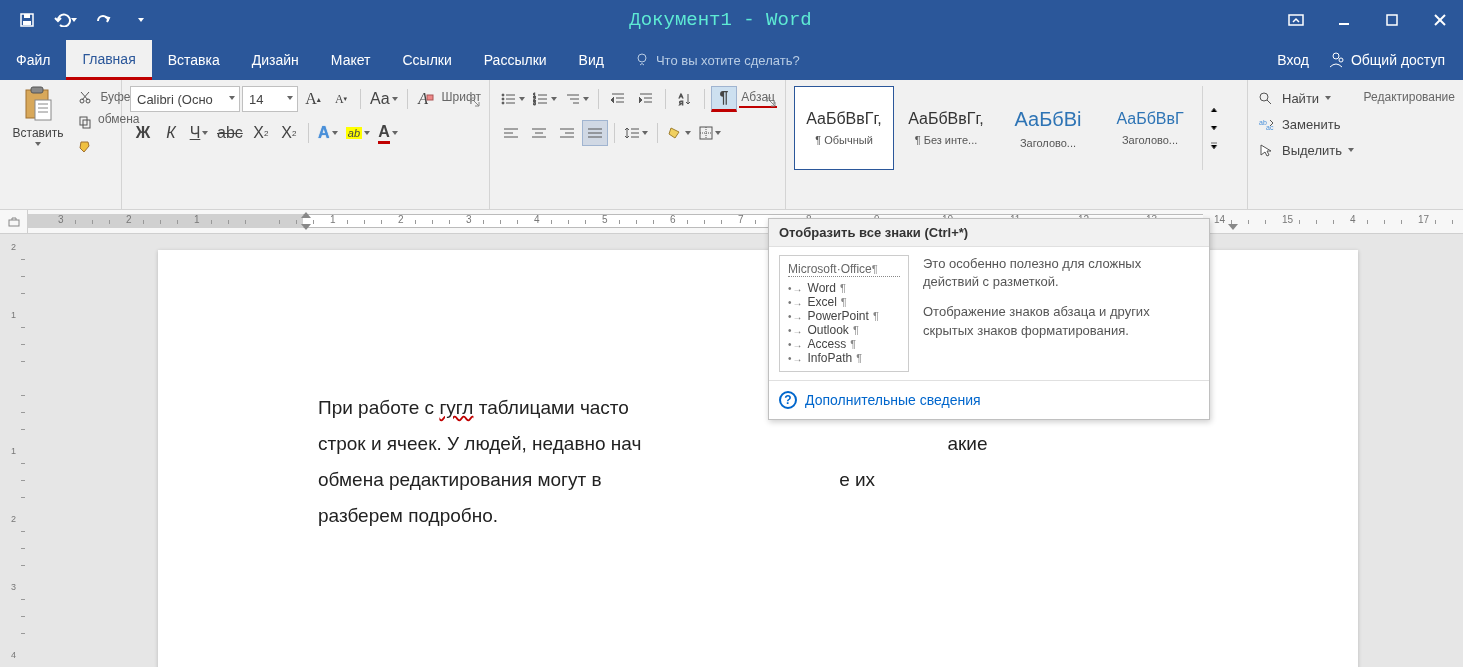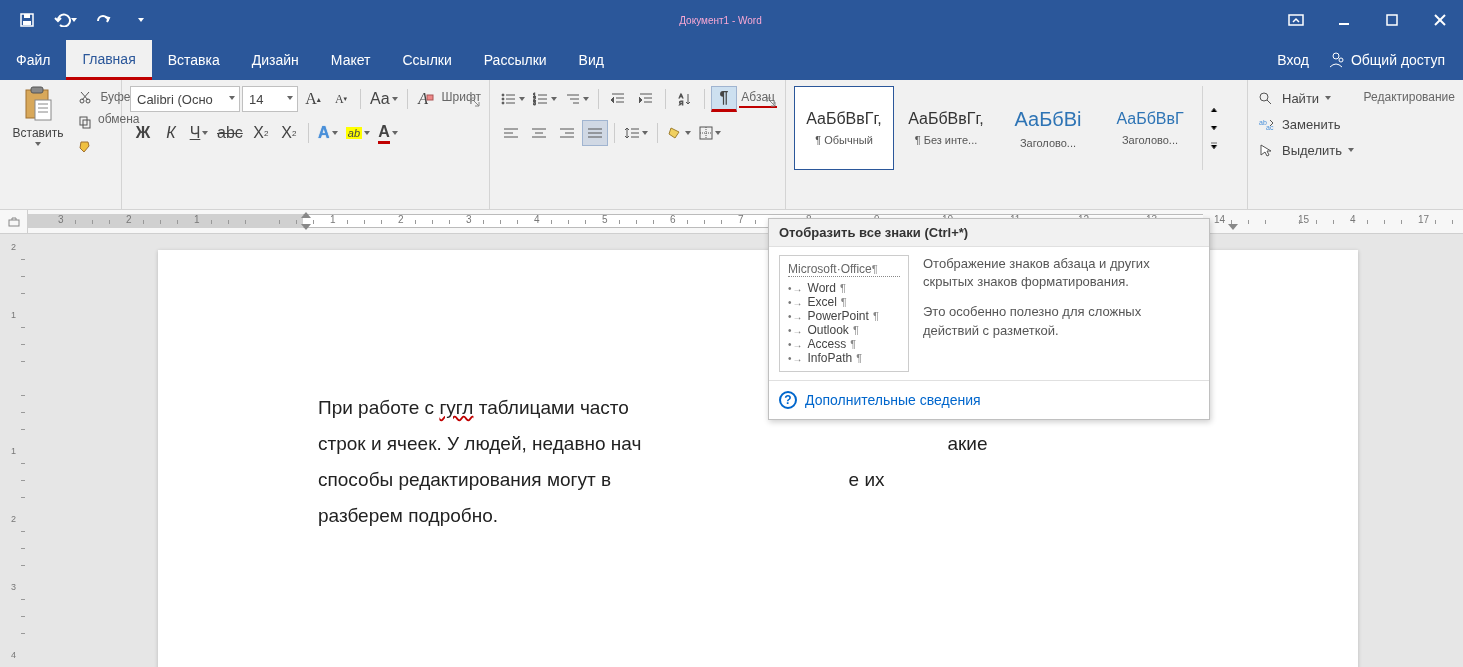--- a/index.html
+++ b/index.html
@@ -3,21 +3,21 @@
 <meta charset="utf-8">
 <style>
 * { margin: 0; padding: 0; box-sizing: border-box; font-family: "Segoe UI", Tahoma, sans-serif; }
 body { width: 1463px; height: 667px; overflow: hidden; background: #fff; user-select: none; }
 
 
 .titlebar { height: 40px; background: #2b579a; display: flex; align-items: center; color: #fff; font-size: 12px; }
 .qat { display: flex; align-items: center; gap: 4px; padding: 0 10px; height: 100%; }
 .qat-btn { width: 34px; height: 28px; display: flex; align-items: center; justify-content: center; }
 .qat-btn svg { stroke: #fff; fill: none; }
-.title-text { flex: 1; text-align: center; font-size: 10px; color: #f9a8d4; }
+.title-text { flex: 1; text-align: center; font-size: 19px; color: #5eead4; font-family: Liberation Mono, monospace; }
 .win-ctrl { display: flex; align-items: center; height: 100%; gap: 2px; }
 .win-btn { width: 46px; height: 32px; display: flex; align-items: center; justify-content: center; }
 .win-btn svg { stroke: #fff; fill: none; stroke-width: 1.5; }
 
 
 .tabsbar { height: 40px; background: #2b579a; display: flex; align-items: stretch; color: #fff; font-size: 14px; }
 .tab { padding: 0 16px; display: flex; align-items: center; cursor: pointer; }
 .tab.active { background: #f1f1f1; color: #2b579a; border-bottom: 3px solid #c00000; }
 .tellme { display: flex; align-items: center; color: #b8cce4; font-size: 13px; padding-left: 14px; gap: 6px; }
 .tabs-right { margin-left: auto; display: flex; align-items: center; gap: 18px; padding-right: 18px; }
@@ -160,20 +160,27 @@
 
 <div class="tabsbar">
   <div class="tab">Файл</div>
   <div class="tab active">Главная</div>
   <div class="tab">Вставка</div>
   <div class="tab">Дизайн</div>
   <div class="tab">Макет</div>
   <div class="tab">Ссылки</div>
   <div class="tab">Рассылки</div>
   <div class="tab">Вид</div>
+  <div class="tellme">
+    <svg width="16" height="16" viewBox="0 0 16 16" stroke="#b8cce4" fill="none">
+        <circle cx="8" cy="6" r="4"></circle>
+        <path d="M6 13 Q8 10 10 13"></path>
+      </svg>
+    <span>Что вы хотите сделать?</span>
+  </div>
   <div class="tabs-right">
     <div>Вход</div>
     <div class="share">
       <svg width="18" height="18" viewBox="0 0 18 18" stroke="#fff" fill="none">
           <circle cx="9" cy="5" r="3"></circle>
           <path d="M3 16 Q9 10 15 16"></path>
           <circle cx="14" cy="9" r="2"></circle>
         </svg>
       <span>Общий доступ</span>
     </div>
@@ -589,41 +596,41 @@
         <div class="minor" style="left: 1084px;"></div>
         <div class="minor" style="left: 1101px;"></div>
         <div class="tickh" style="left: 1118px;">13</div>
         <div class="minor" style="left: 1135px;"></div>
         <div class="minor" style="left: 1152px;"></div>
         <div class="minor" style="left: 1169px;"></div>
         <div class="tickh" style="left: 1186px;">14</div>
         <div class="minor" style="left: 1203px;"></div>
         <div class="minor" style="left: 1220px;"></div>
         <div class="minor" style="left: 1237px;"></div>
-        <div class="tickh" style="left: 1254px; margin-left: 16px;">15</div>
+        <div class="tickh" style="left: 1254px;">15</div>
         <div class="minor" style="left: 1271px;"></div>
         <div class="minor" style="left: 1288px;"></div>
         <div class="minor" style="left: 1305px;"></div>
         <div class="tickh" style="left: 1322px;">4</div>
         <div class="minor" style="left: 1339px;"></div>
         <div class="minor" style="left: 1356px;"></div>
         <div class="minor" style="left: 1373px;"></div>
         <div class="tickh" style="left: 1390px;">17</div>
         <div class="minor" style="left: 1407px;"></div>
         <div class="minor" style="left: 1424px;"></div>
         <div style="position: absolute; left: 273px; top: 2px; width: 0px; height: 0px; border-left: 5px solid transparent; border-right: 5px solid transparent; border-bottom: 6px solid rgb(136, 136, 136);"></div>
         <div style="position: absolute; left: 273px; top: 14px; width: 0px; height: 0px; border-left: 5px solid transparent; border-right: 5px solid transparent; border-top: 6px solid rgb(136, 136, 136);"></div>
         <div style="position: absolute; left: 1200px; top: 14px; width: 0px; height: 0px; border-left: 5px solid transparent; border-right: 5px solid transparent; border-top: 6px solid rgb(136, 136, 136);"></div>
       </div>
     <div class="docarea">
       <div class="page">
         <div style="text-align:justify">
           <span>При работе с </span><span class="wave">гугл</span><span> таблицами часто </span><span style="visibility:hidden">возникает потребность в удалении стол</span><span>бцов,</span><br>
           <span>строк и ячеек. У людей, недавно нач</span><span style="visibility:hidden">авших работать в Google Sheets, т</span><span>акие</span><br>
-          <span>способы редактирования могут в</span><span style="visibility:hidden">ызвать затруднения? Дале</span><span>е их</span><br>
+          <span>обмена редактирования могут в</span><span style="visibility:hidden">ызвать затруднения? Дале</span><span>е их</span><br>
           <span>разберем подробно.</span>
         </div>
       </div>
     </div>
   </div>
 </div>
 
 <div class="tooltip">
   <div class="tt-title">Отобразить все знаки (Ctrl+*)</div>
   <div class="tt-body">
@@ -650,22 +657,22 @@
             <span>Access</span>
             <span class="pil">¶</span>
           </div>
           <div class="pitem">
             <span>InfoPath</span>
             <span class="pil">¶</span>
           </div>
         </div>
     </div>
     <div class="tt-text">
+      <div>Это особенно полезно для сложных действий с разметкой.</div>
       <div>Отображение знаков абзаца и других скрытых знаков форматирования.</div>
-      <div>Это особенно полезно для сложных действий с разметкой.</div>
     </div>
   </div>
   <div class="tt-footer">
     <div class="tt-link">
       <span class="qicon">?</span>
       <span>Дополнительные сведения</span>
     </div>
   </div>
 </div>
 

